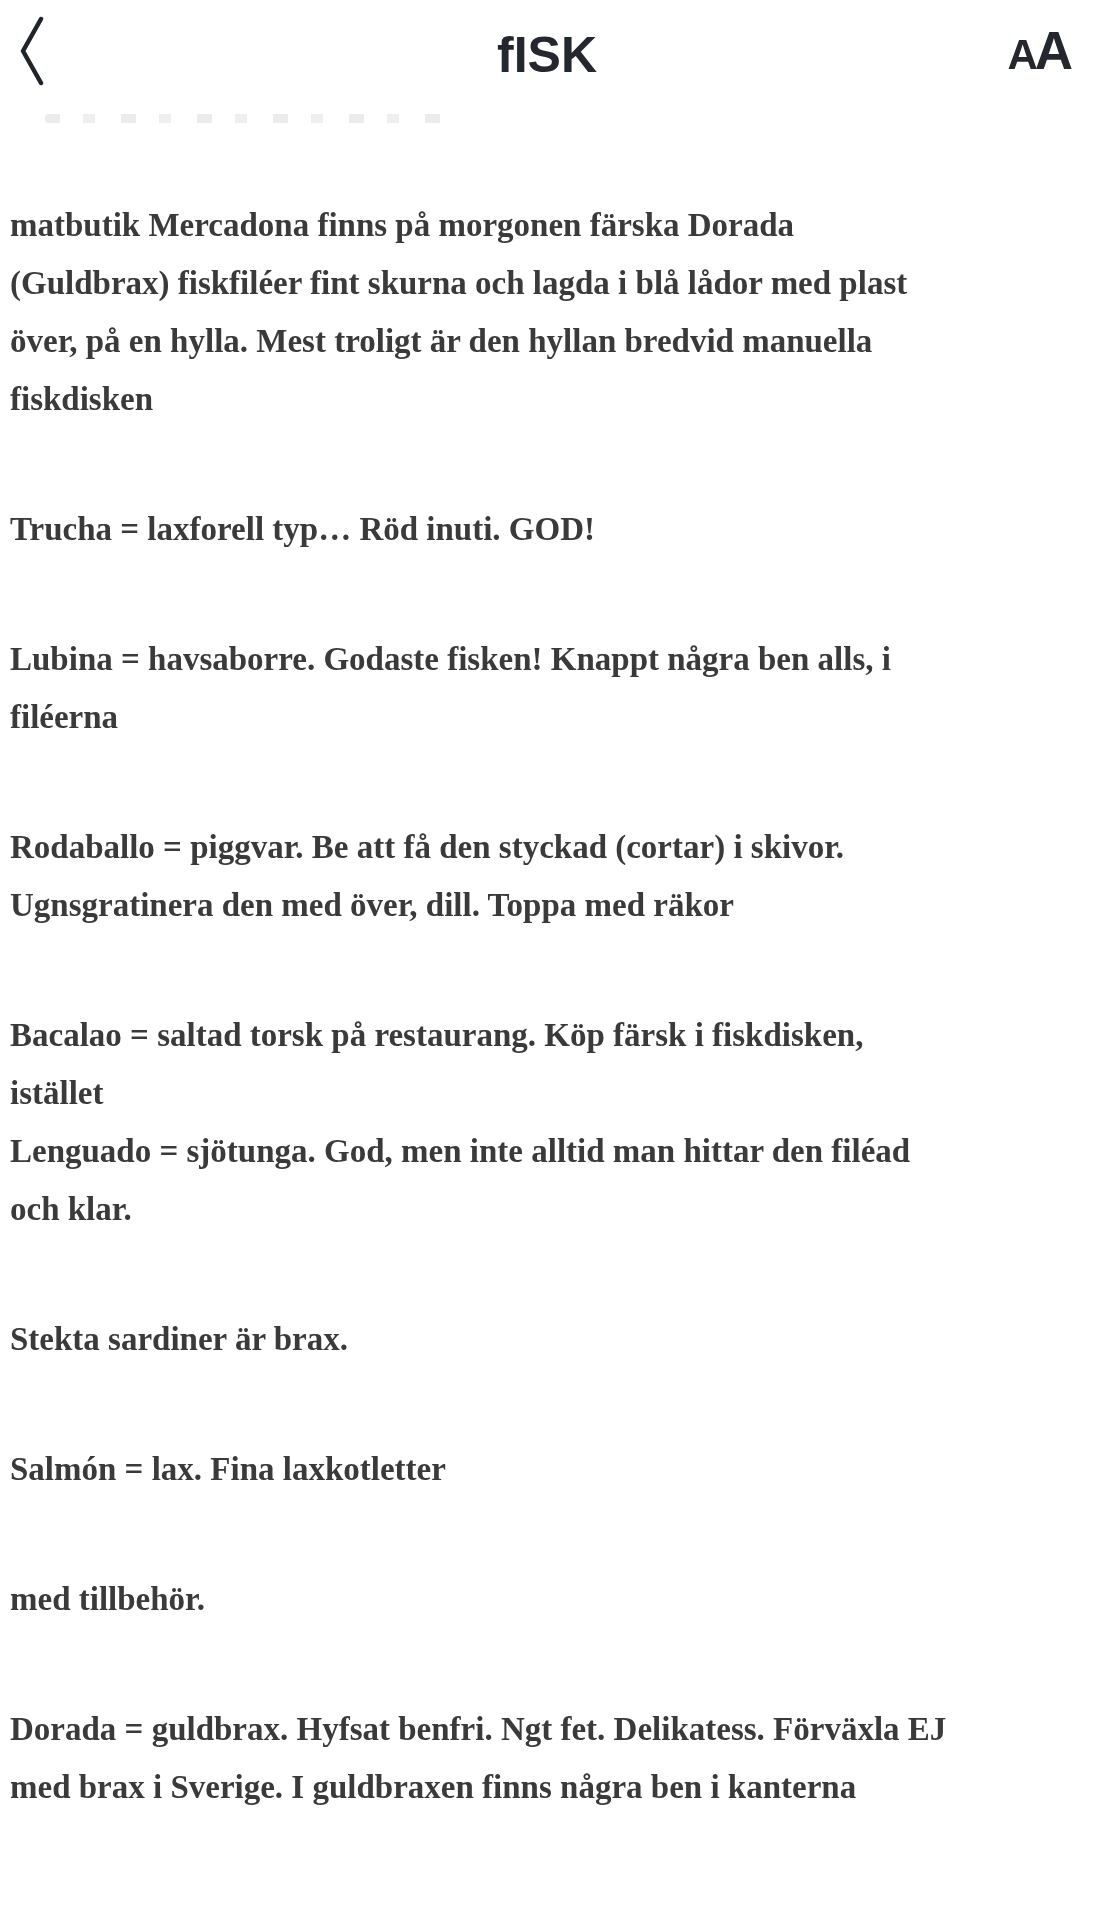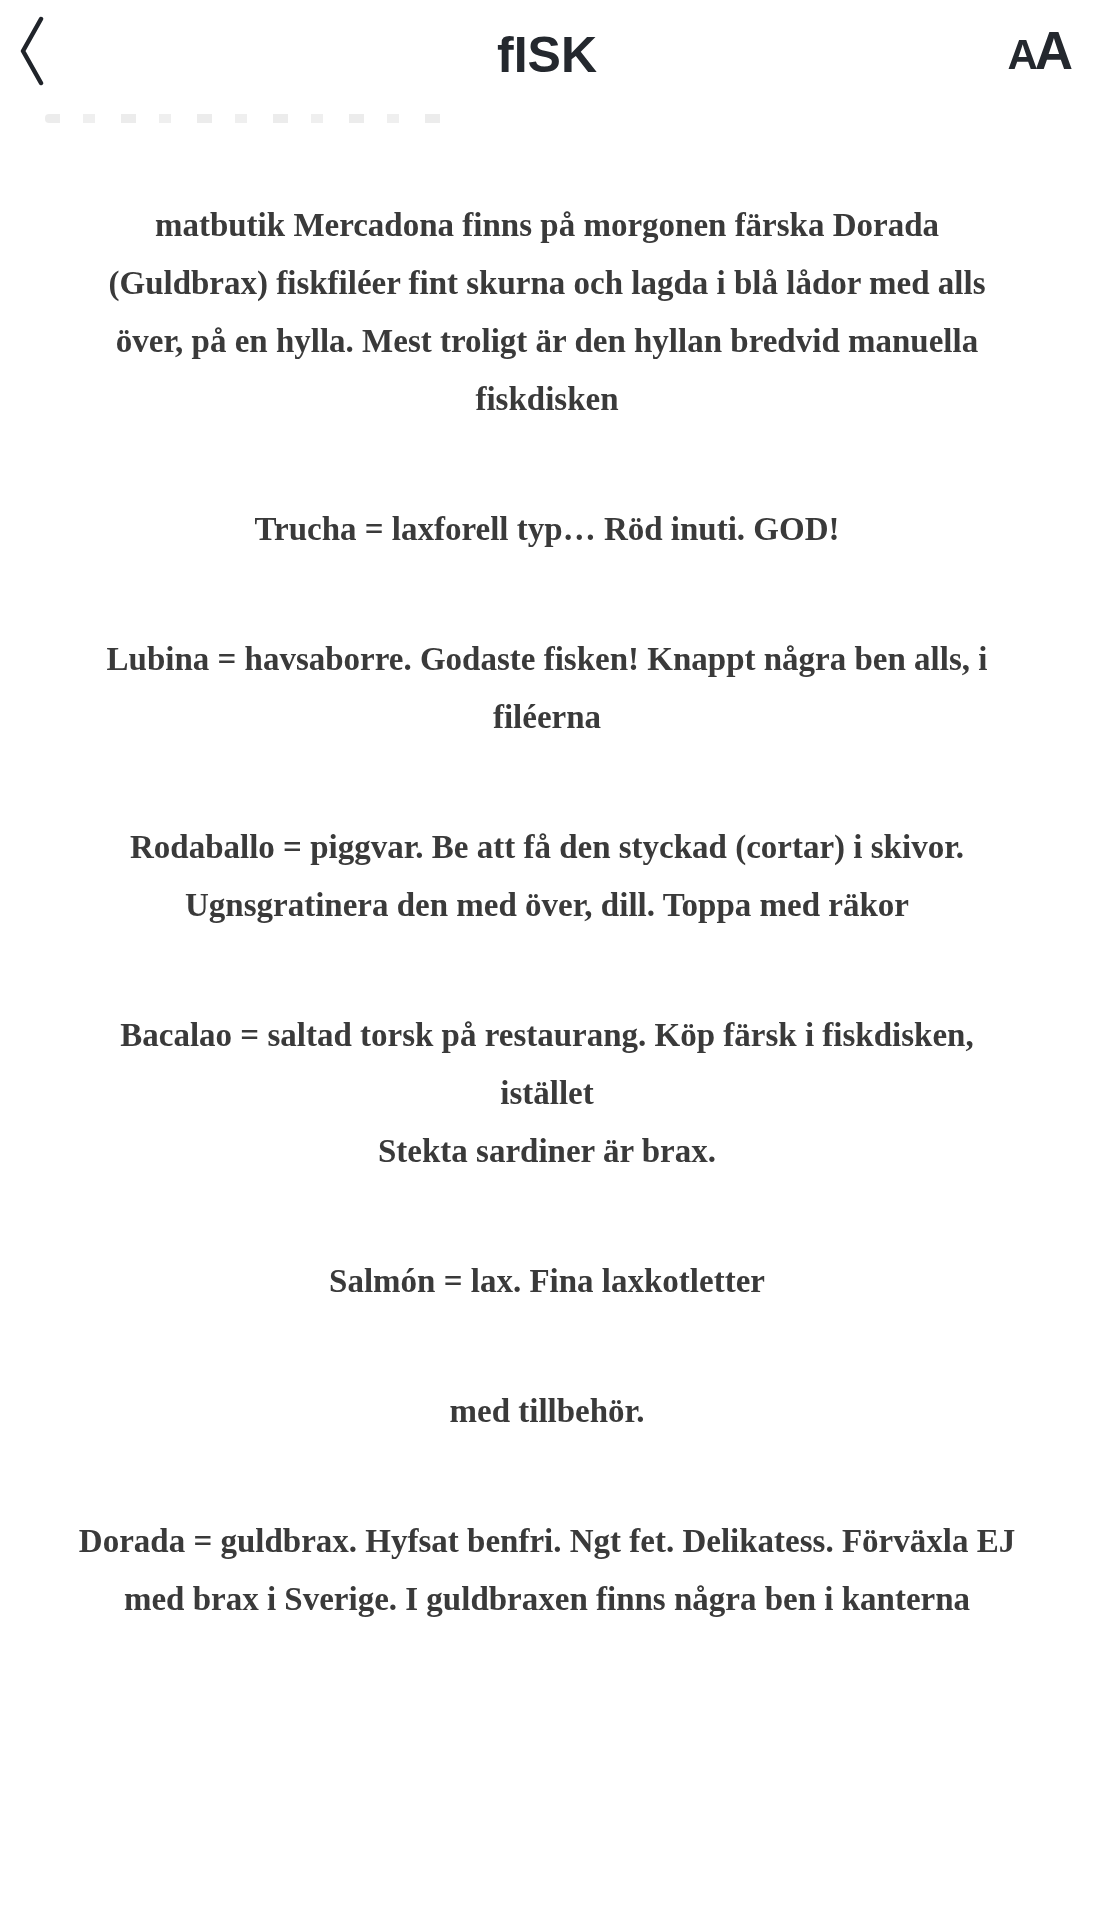--- a/index.html
+++ b/index.html
@@ -60,21 +60,20 @@
       #ececec 0 15px, transparent 15px 38px,
       #efefef 38px 50px, transparent 50px 76px);
     border-radius: 4px;
   }
 
   
   .note-scroll {
     position: absolute; top: 196px; left: 0;
     width: 1094px;
     padding: 0 10px;
-    text-align: center;
     color: #3a3a3a;
     font-weight: bold;
     font-size: 33px;
   }
   .para { margin: 0 0 72px 0; }
   .para.tight { margin-bottom: 0; }
   .para:last-child { margin-bottom: 0; }
   .line {
     line-height: 58px;
     white-space: nowrap;
@@ -100,21 +99,21 @@
       <span><span class="a-small">A</span><span class="a-large">A</span></span>
     </div>
   </div>
 
   <div class="clipped-line"></div>
 
   <div class="note-scroll">
 
     <div class="para">
       <div class="line">matbutik Mercadona finns på morgonen färska Dorada</div>
-      <div class="line">(Guldbrax) fiskfiléer fint skurna och lagda i blå lådor med alls</div>
+      <div class="line">(Guldbrax) fiskfiléer fint skurna och lagda i blå lådor med plast</div>
       <div class="line">över, på en hylla. Mest troligt är den hyllan bredvid manuella</div>
       <div class="line">fiskdisken</div>
     </div>
 
     <div class="para">
       <div class="line">Trucha = laxforell typ… Röd inuti. GOD!</div>
     </div>
 
     <div class="para">
       <div class="line">Lubina = havsaborre. Godaste fisken! Knappt några ben alls, i</div>
@@ -124,20 +123,24 @@
     <div class="para">
       <div class="line">Rodaballo = piggvar. Be att få den styckad (cortar) i skivor.</div>
       <div class="line">Ugnsgratinera den med över, dill. Toppa med räkor</div>
     </div>
 
     <div class="para tight">
       <div class="line">Bacalao = saltad torsk på restaurang. Köp färsk i fiskdisken,</div>
       <div class="line">istället</div>
     </div>
 
+    <div class="para">
+      <div class="line">Lenguado = sjötunga. God, men inte alltid man hittar den filéad</div>
+      <div class="line">och klar.</div>
+    </div>
 
     <div class="para">
       <div class="line">Stekta sardiner är brax.</div>
     </div>
 
     <div class="para">
       <div class="line">Salmón = lax. Fina laxkotletter</div>
     </div>
 
     <div class="para">

